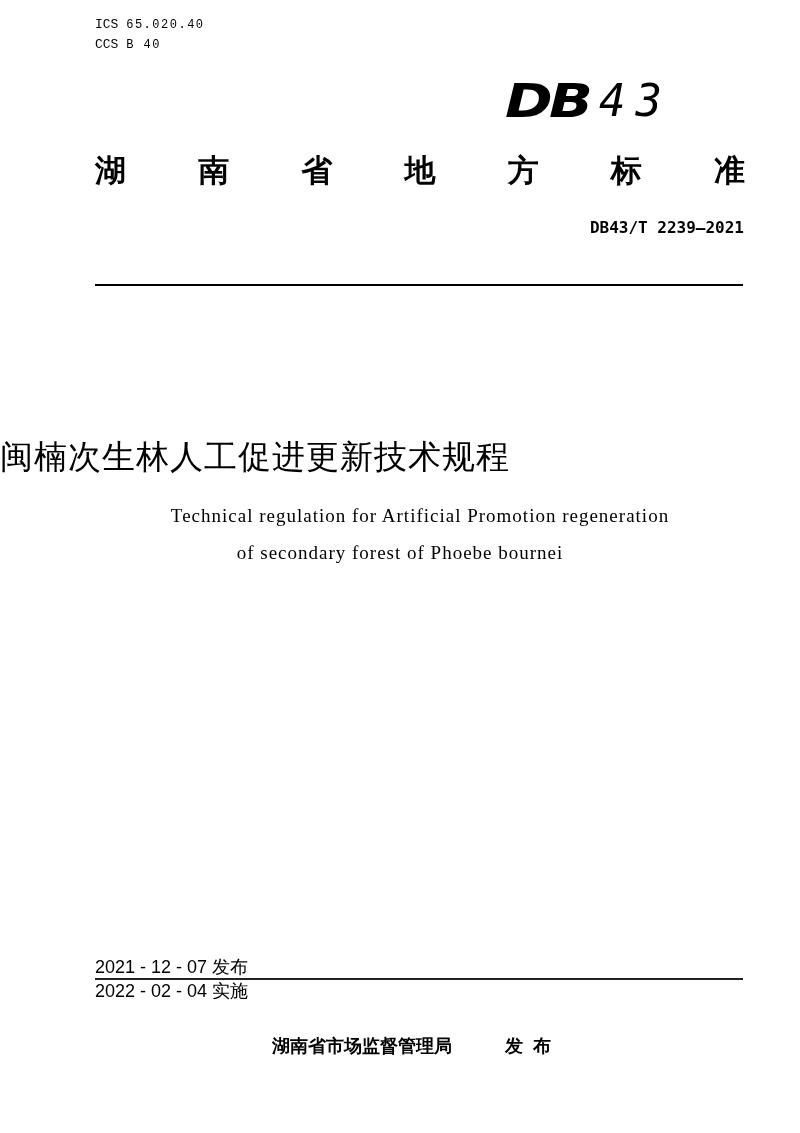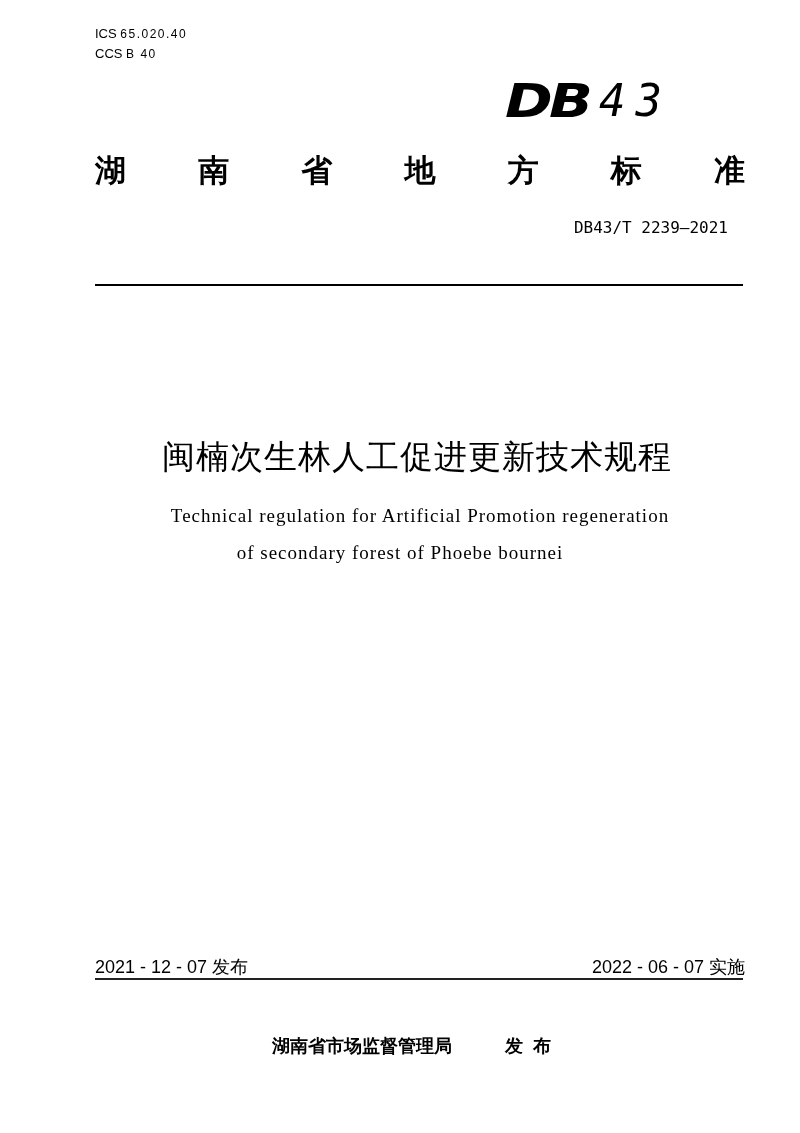--- a/index.html
+++ b/index.html
@@ -1,31 +1,31 @@
 <!DOCTYPE html>
 <html><head>
 <meta charset="utf-8">
 <style>
   html, body { margin: 0; padding: 0; background: #ffffff; }
   body { width: 800px; height: 1133px; position: relative; overflow: hidden; color: #000; }
   .abs { position: absolute; }
-  .codes { left: 95px; top: 24px; font-family: Liberation Sans, sans-serif; font-size: 13px; line-height: 19px; }
+  .codes { left: 95px; top: 15px; font-family: Liberation Mono, monospace; font-size: 13px; line-height: 19px; }
   .codes .k { font-weight: normal; }
   .codes .v { letter-spacing: 1.5px; font-size: 12px; }
   .db-logo { left: 505px; top: 80px; height: 42px; display: flex; align-items: center; font-style: italic; }
   .db-mark { font-family: "DejaVu Sans", sans-serif; font-weight: 900; font-size: 46px; letter-spacing: -3px; transform: scaleX(1.25); transform-origin: left center; line-height: 42px; display: inline-block; width: 86px; }
   .db-num { font-family: "DejaVu Sans Mono", monospace; font-size: 44px; font-weight: 300; letter-spacing: 10px; margin-left: 8px; line-height: 42px; }
   .std-title { left: 95px; top: 150px; width: 650px; display: flex; justify-content: space-between; font-family: "DejaVu Sans", sans-serif; font-size: 31px; font-weight: bold; line-height: 40px; }
-  .std-number { right: 72px; top: 218px; font-family: "DejaVu Sans Mono", monospace; font-size: 16px; letter-spacing: 0px; }
+  .std-number { right: 56px; top: 218px; font-family: "DejaVu Sans Mono", monospace; font-size: 16px; letter-spacing: 0px; font-weight: bold; }
   .rule-top { left: 95px; top: 284px; width: 648px; height: 2px; background: #000; }
-  .cn-title { left: 0; width: 672px; top: 435px; text-align: right; font-family: "DejaVu Sans", sans-serif; font-size: 33px; letter-spacing: 1px; line-height: 44px; }
+  .cn-title { left: 0; width: 672px; top: 435px; text-align: left; font-family: "DejaVu Sans", sans-serif; font-size: 33px; letter-spacing: 1px; line-height: 44px; }
   .en-title { left: 0; width: 840px; text-align: center; font-family: "Liberation Serif", serif; font-size: 19px; letter-spacing: 1px; }
   .en1 { top: 505px; }
   .en2 { top: 542px; left: -20px; }
-  .date-row { left: 95px; top: 955px; width: 650px; display: flex; justify-content: space-between; font-family: "Liberation Sans", sans-serif; font-size: 18px; }
+  .date-row { left: 95px; top: 955px; width: 650px; display: flex; justify-content: space-between; font-family: "Liberation Sans", sans-serif; font-size: 18px; flex-direction: column; }
   .rule-bottom { left: 95px; top: 978px; width: 648px; height: 2px; background: #222; }
   .publisher { left: 272px; top: 1034px; font-family: "DejaVu Sans", sans-serif; font-size: 18px; font-weight: bold; }
   .publisher .pub-action { margin-left: 53px; letter-spacing: 10px; }
 </style>
 </head>
 <body>
 
 <div class="abs codes">
   <div><span class="k">ICS</span> <span class="v">65.020.40</span></div>
   <div><span class="k">CCS</span> <span class="v">B 40</span></div>
@@ -49,20 +49,20 @@
 <div class="abs std-number">DB43/T 2239—2021</div>
 
 <div class="abs rule-top"></div>
 
 <div class="abs cn-title">闽楠次生林人工促进更新技术规程</div>
 <div class="abs en-title en1">Technical regulation for Artificial Promotion regeneration</div>
 <div class="abs en-title en2">of secondary forest of Phoebe bournei</div>
 
 <div class="abs date-row">
   <span>2021 - 12 - 07 发布</span>
-  <span>2022 - 06 - 07 实施</span>
+  <span>2022 - 02 - 04 实施</span>
 </div>
 
 <div class="abs rule-bottom"></div>
 
 <div class="abs publisher">
   <span>湖南省市场监督管理局</span><span class="pub-action">发布</span>
 </div>
 
 </body></html>

